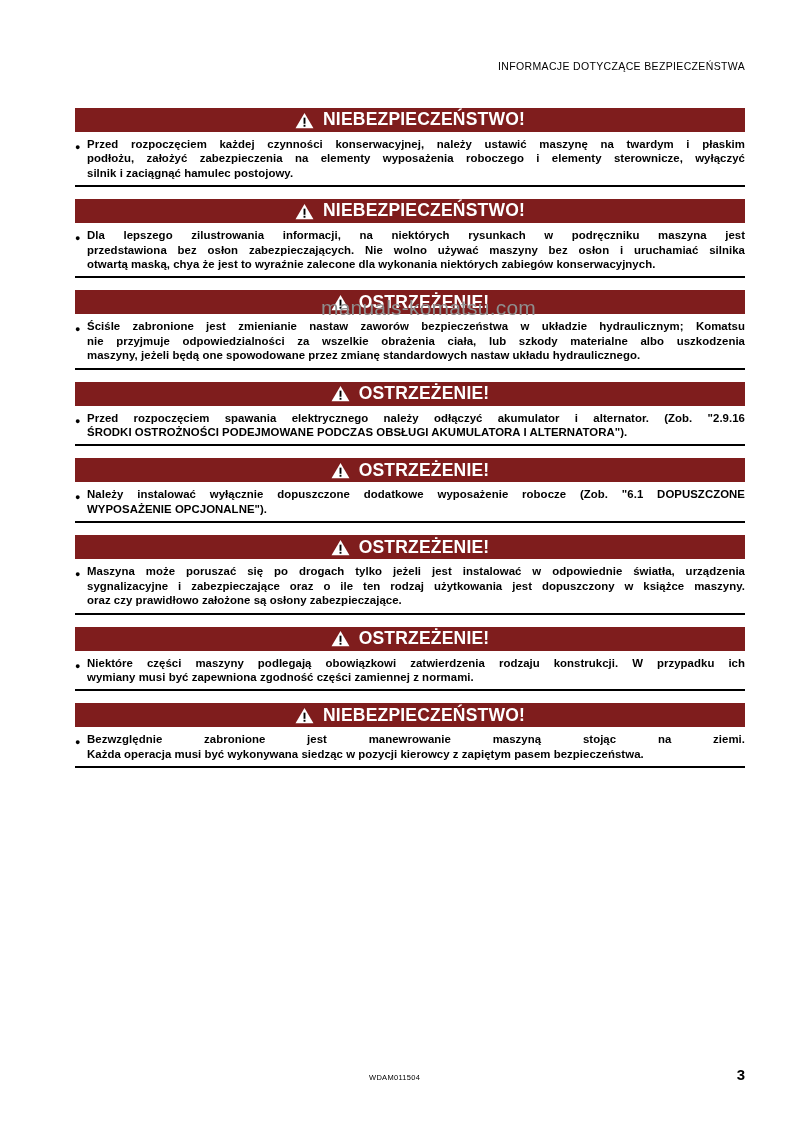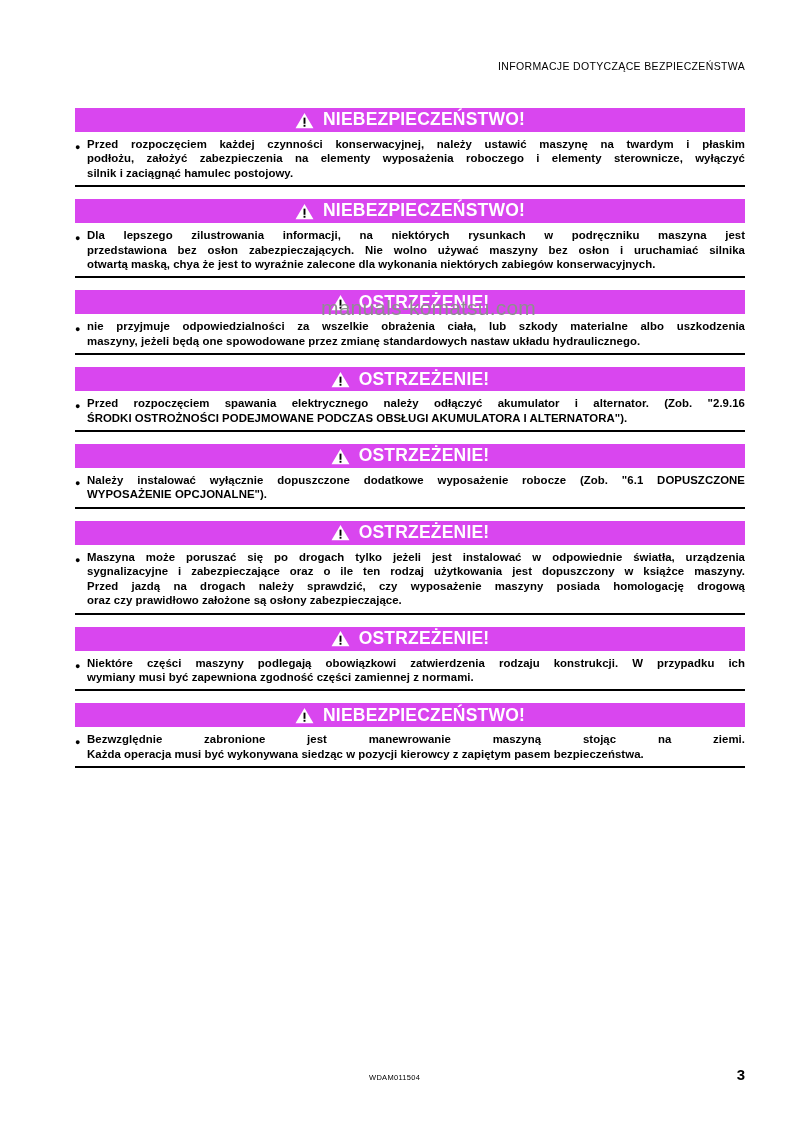--- a/index.html
+++ b/index.html
@@ -37,21 +37,21 @@
   }
 
   
   .safety-block {
     width: 100%;
     margin-bottom: 12px;
     position: relative;
   }
 
   .banner {
-    background: #d946ef;
+    background: #7f1d1d;
     height: 24px;
     display: flex;
     align-items: center;
     justify-content: center;
     gap: 9px;
   }
 
   .warn-tri {
     display: block;
     width: 19px;
@@ -188,20 +188,21 @@
           <polygon points="11,0.8 21.4,18.4 0.6,18.4" fill="#ffffff"></polygon>
           <rect x="9.9" y="6.2" width="2.2" height="7.1" fill="#000000"></rect>
           <rect x="9.9" y="14.5" width="2.2" height="2.2" fill="#000000"></rect>
         </svg>
         <span class="banner-label">OSTRZEŻENIE!</span>
       </div>
       <div class="body-area">
         <div class="bullet-row">
           <div class="bullet-dot">●</div>
           <div class="bullet-text">
+            <span class="ln j">Ściśle zabronione jest zmienianie nastaw zaworów bezpieczeństwa w układzie hydraulicznym; Komatsu</span>
             <span class="ln j">nie przyjmuje odpowiedzialności za wszelkie obrażenia ciała, lub szkody materialne albo uszkodzenia</span>
             <span class="ln">maszyny, jeżeli będą one spowodowane przez zmianę standardowych nastaw układu hydraulicznego.</span>
           </div>
         </div>
       </div>
     </div>
     <div class="safety-block">
       <div class="banner">
         <svg class="warn-tri" viewBox="0 0 22 19">
           <polygon points="11,0.8 21.4,18.4 0.6,18.4" fill="#ffffff"></polygon>
@@ -247,21 +248,20 @@
           <rect x="9.9" y="14.5" width="2.2" height="2.2" fill="#000000"></rect>
         </svg>
         <span class="banner-label">OSTRZEŻENIE!</span>
       </div>
       <div class="body-area">
         <div class="bullet-row">
           <div class="bullet-dot">●</div>
           <div class="bullet-text">
             <span class="ln j">Maszyna może poruszać się po drogach tylko jeżeli jest instalować w odpowiednie światła, urządzenia</span>
             <span class="ln j">sygnalizacyjne i zabezpieczające oraz o ile ten rodzaj użytkowania jest dopuszczony w książce maszyny.</span>
-            <span class="ln j">Przed jazdą na drogach należy sprawdzić, czy wyposażenie maszyny posiada homologację drogową</span>
             <span class="ln">oraz czy prawidłowo założone są osłony zabezpieczające.</span>
           </div>
         </div>
       </div>
     </div>
     <div class="safety-block">
       <div class="banner">
         <svg class="warn-tri" viewBox="0 0 22 19">
           <polygon points="11,0.8 21.4,18.4 0.6,18.4" fill="#ffffff"></polygon>
           <rect x="9.9" y="6.2" width="2.2" height="7.1" fill="#000000"></rect>

